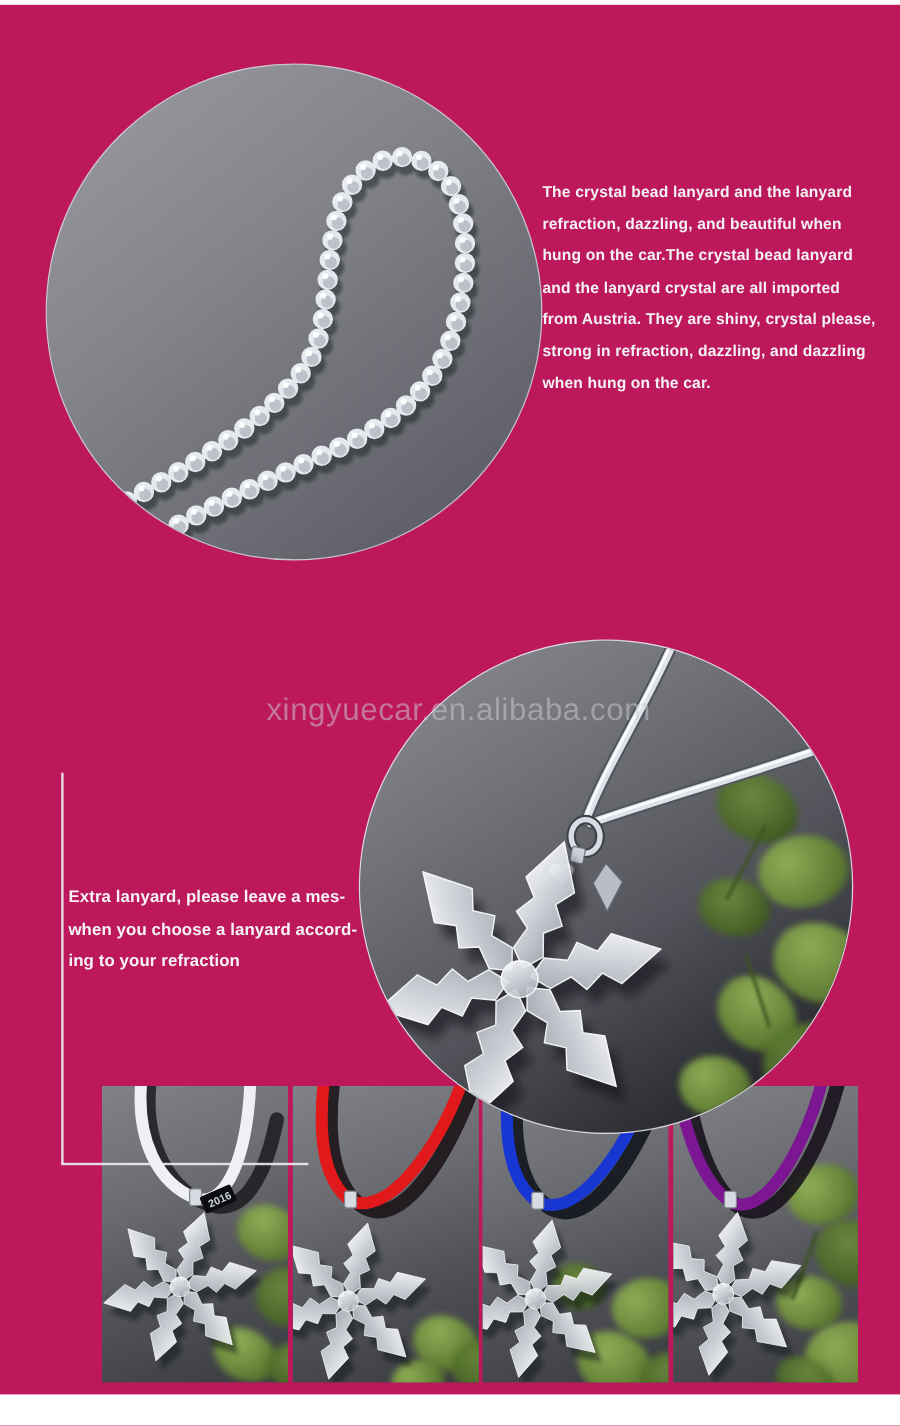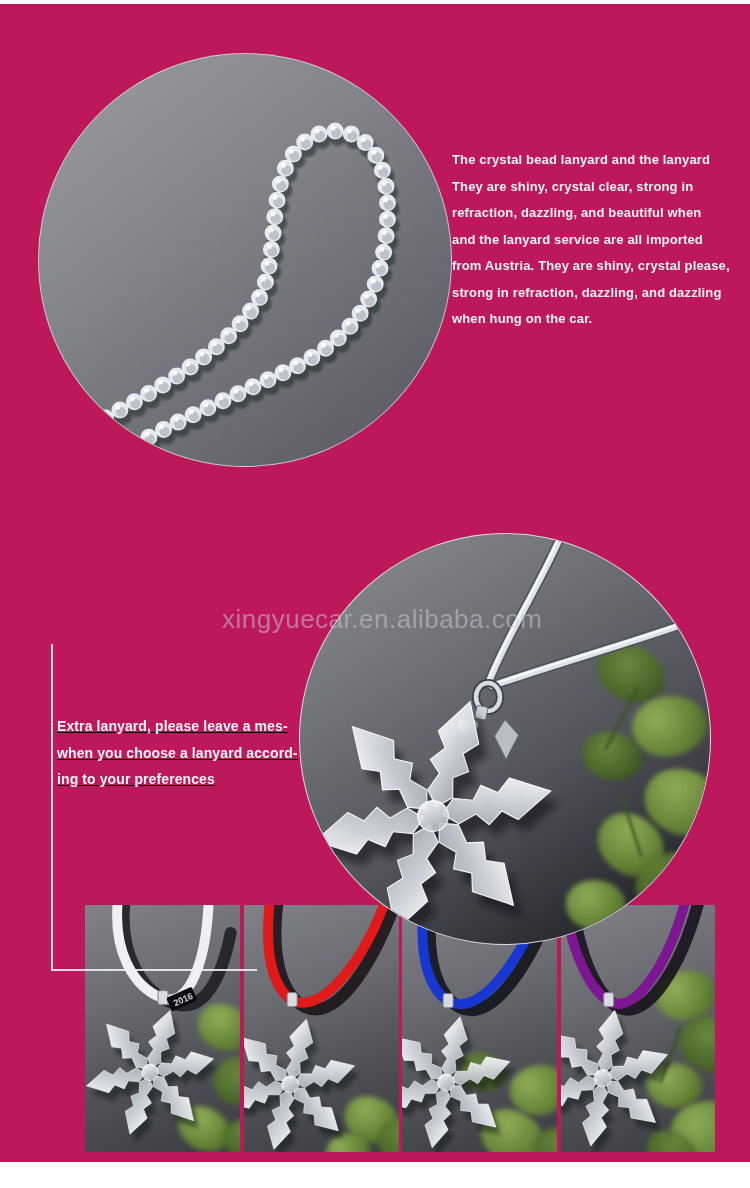--- a/index.html
+++ b/index.html
@@ -15,25 +15,25 @@
       border:1px solid rgba(225,226,232,.75);box-sizing:border-box;}
   .circle-pendant{left:299px;top:533px;width:412px;height:412px;z-index:5;
       background:linear-gradient(148deg,#8d8e94 0%,#717278 30%,#53545b 58%,#2b2c32 85%,#1a1b20 100%);
       border:1.5px solid rgba(238,239,244,.85);box-sizing:border-box;}
   .circle-svg{position:absolute;left:0;top:0;}
 
   
   .desc-block{position:absolute;left:452px;top:147px;width:298px;z-index:4;}
   .desc-line{color:#f2f2f2;font-size:13px;font-weight:700;letter-spacing:.15px;
       line-height:26.5px;white-space:nowrap;}
-  .note-block{position:absolute;left:57px;top:713px;width:260px;z-index:4;text-decoration:underline;}
+  .note-block{position:absolute;left:57px;top:734px;width:260px;z-index:4;}
   .note-line{color:#f4f4f4;font-size:14px;font-weight:700;letter-spacing:.1px;
       line-height:26.5px;white-space:nowrap;}
   .watermark{position:absolute;left:222px;top:576px;z-index:8;font-size:26px;font-weight:400;
-      color:rgba(201,203,211,.52);letter-spacing:.5px;white-space:nowrap;margin-top:28px;}
+      color:rgba(201,203,211,.52);letter-spacing:.5px;white-space:nowrap;}
 
   
   .frame-line{position:absolute;background:rgba(238,238,238,.9);z-index:9;}
   .frame-v{left:51px;top:644px;width:1.5px;height:326px;}
   .frame-h{left:51px;top:969px;width:206px;height:1.5px;}
 
   
   .panel{position:absolute;top:905px;width:155px;height:247px;overflow:hidden;z-index:2;
       background:linear-gradient(160deg,#818288 0%,#6b6c72 35%,#515258 65%,#3a3b41 100%);}
   .panel svg{position:absolute;left:0;top:0;}
@@ -86,37 +86,37 @@
       <path d="M 52 372 C 125 332 185 298 218 248 C 238 215 230 160 245 118 C 258 80 300 62 330 92 C 355 118 352 180 338 225 C 326 262 300 290 258 312 C 210 336 130 368 60 412" fill="none" stroke="rgba(238,241,246,.94)" stroke-width="17" stroke-linecap="round" stroke-dasharray="0 16.5"></path>
 
       <path d="M 52 372 C 125 332 185 298 218 248 C 238 215 230 160 245 118 C 258 80 300 62 330 92 C 355 118 352 180 338 225 C 326 262 300 290 258 312 C 210 336 130 368 60 412" fill="none" stroke="rgba(158,163,173,.55)" stroke-width="10" stroke-linecap="round" stroke-dasharray="0 16.5" transform="translate(1,2)"></path>
 
       <path d="M 52 372 C 125 332 185 298 218 248 C 238 215 230 160 245 118 C 258 80 300 62 330 92 C 355 118 352 180 338 225 C 326 262 300 290 258 312 C 210 336 130 368 60 412" fill="none" stroke="rgba(255,255,255,.92)" stroke-width="5" stroke-linecap="round" stroke-dasharray="0 16.5" transform="translate(-2,-3)"></path>
     </svg>
   </div>
 
   <div class="desc-block">
     <div class="desc-line">The crystal bead lanyard and the lanyard</div>
-    <div class="desc-line">They are shiny, crystal clear, strong in</div>
     <div class="desc-line">refraction, dazzling, and beautiful when</div>
-    <div class="desc-line">and the lanyard service are all imported</div>
+    <div class="desc-line">hung on the car.The crystal bead lanyard</div>
+    <div class="desc-line">and the lanyard crystal are all imported</div>
     <div class="desc-line">from Austria. They are shiny, crystal please,</div>
     <div class="desc-line">strong in refraction, dazzling, and dazzling</div>
     <div class="desc-line">when hung on the car.</div>
   </div>
 
   <div class="watermark">xingyuecar.en.alibaba.com</div>
 
   <div class="frame-line frame-v"></div>
   <div class="frame-line frame-h"></div>
 
   <div class="note-block">
     <div class="note-line">Extra lanyard, please leave a mes-</div>
     <div class="note-line">when you choose a lanyard accord-</div>
-    <div class="note-line">ing to your preferences</div>
+    <div class="note-line">ing to your refraction</div>
   </div>
 
   <div class="panel p1">
     <div class="leaf" style="left:112px;top:100px;width:55px;height:45px;transform:rotate(18deg);"></div>
     <div class="leaf dark" style="left:128px;top:150px;width:60px;height:50px;transform:rotate(-12deg);"></div>
     <div class="leaf" style="left:92px;top:203px;width:55px;height:42px;transform:rotate(25deg);"></div>
     <div class="leaf dark" style="left:138px;top:214px;width:50px;height:40px;"></div>
     <svg width="155" height="247" viewBox="0 0 155 248" style="z-index:2">
       <path d="M 40 -8 C 32 50 58 90 92 100 C 118 106 136 78 146 28" fill="none" stroke-width="12" stroke-linecap="round" opacity=".85" stroke="#1b1b20"></path>
       <path d="M 33 -8 C 27 45 47 82 78 94 C 104 102 122 58 124 -8" fill="none" stroke-width="10" stroke-linecap="round" stroke="#eef0f3"></path>

